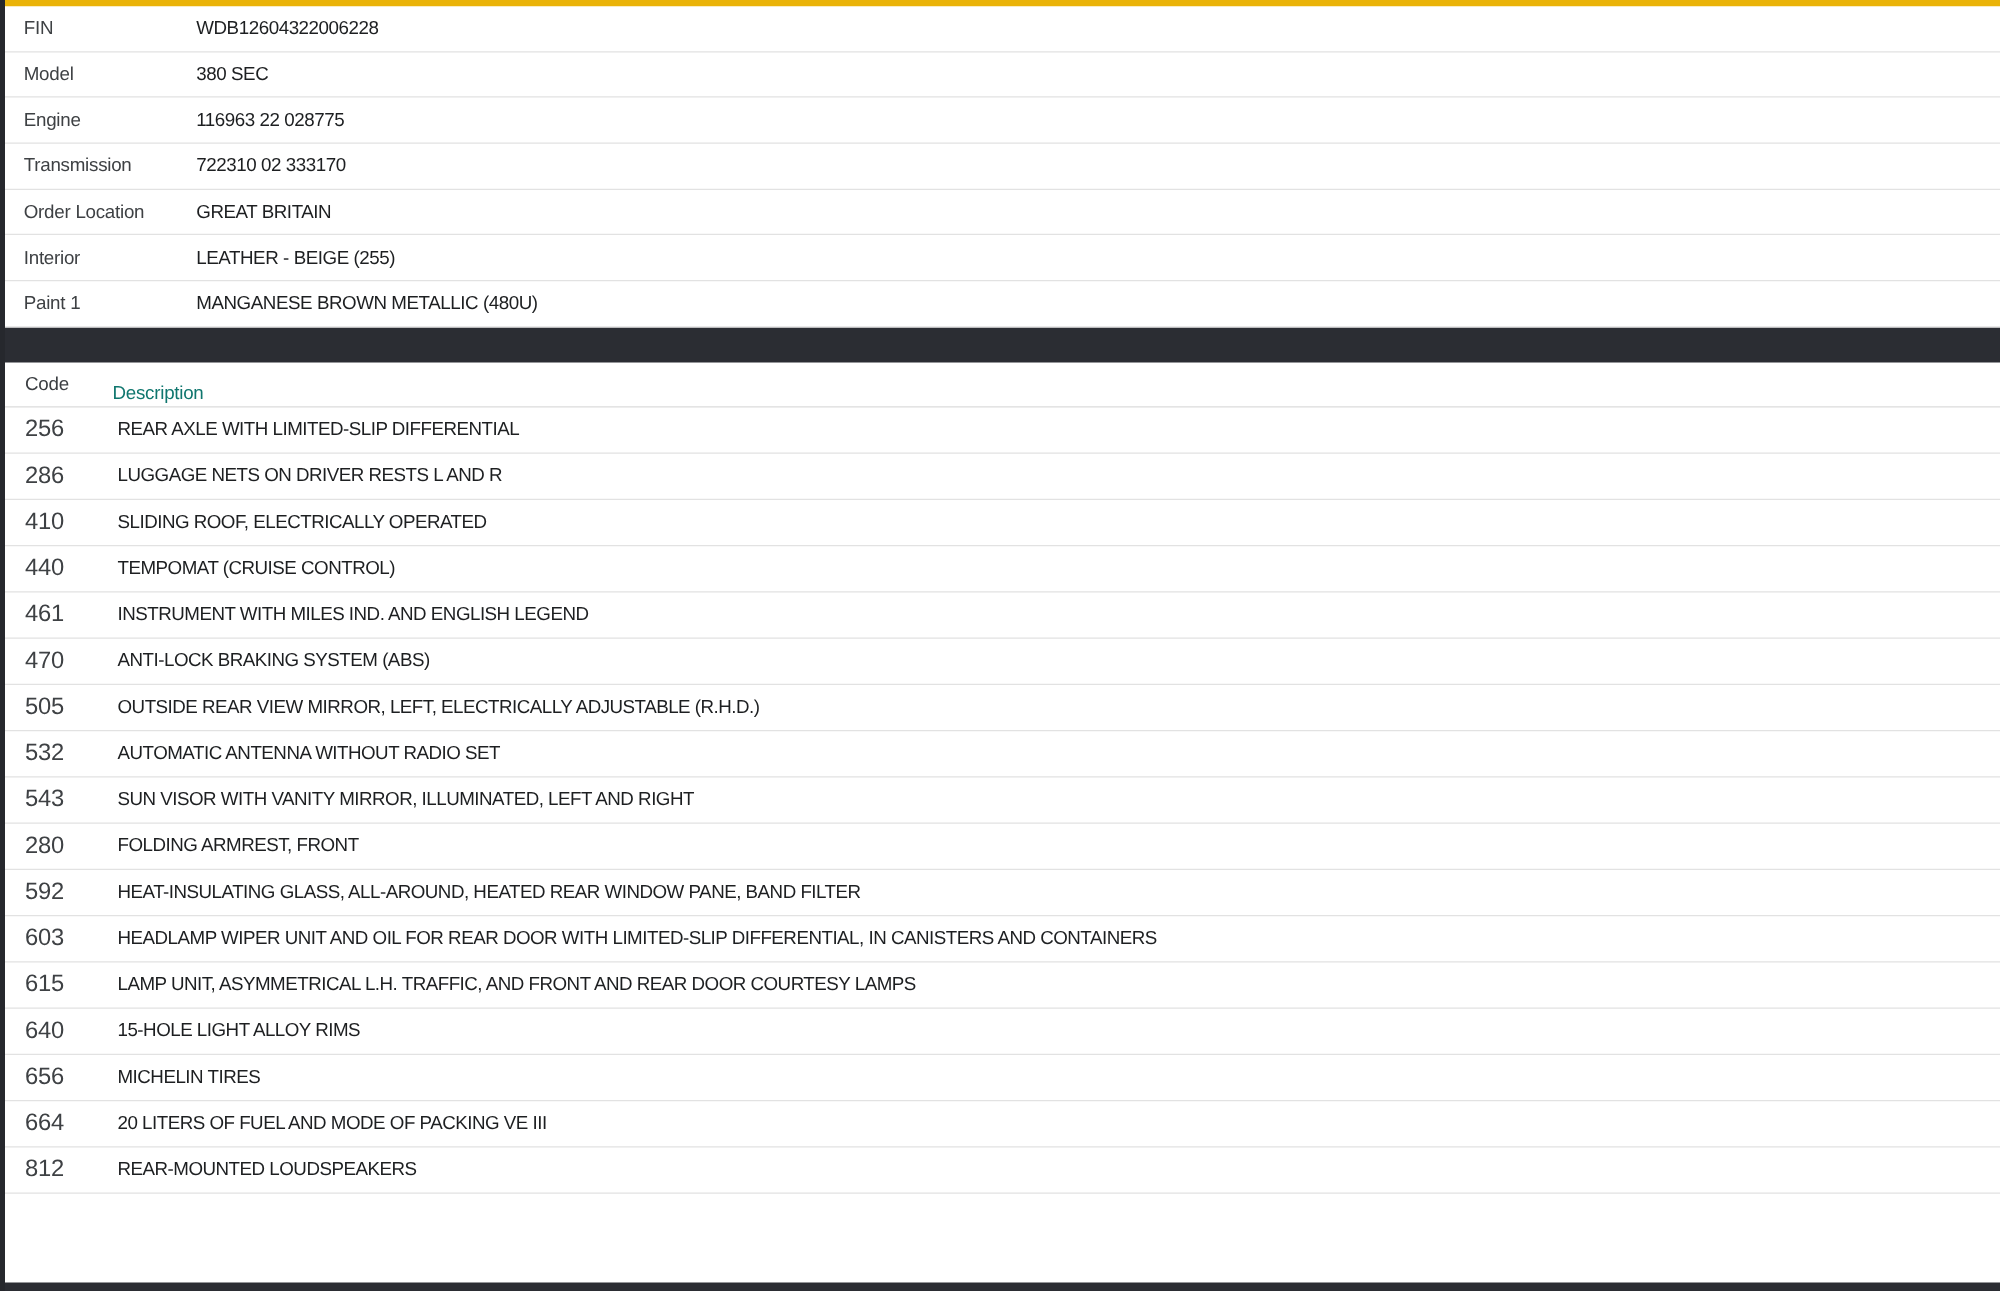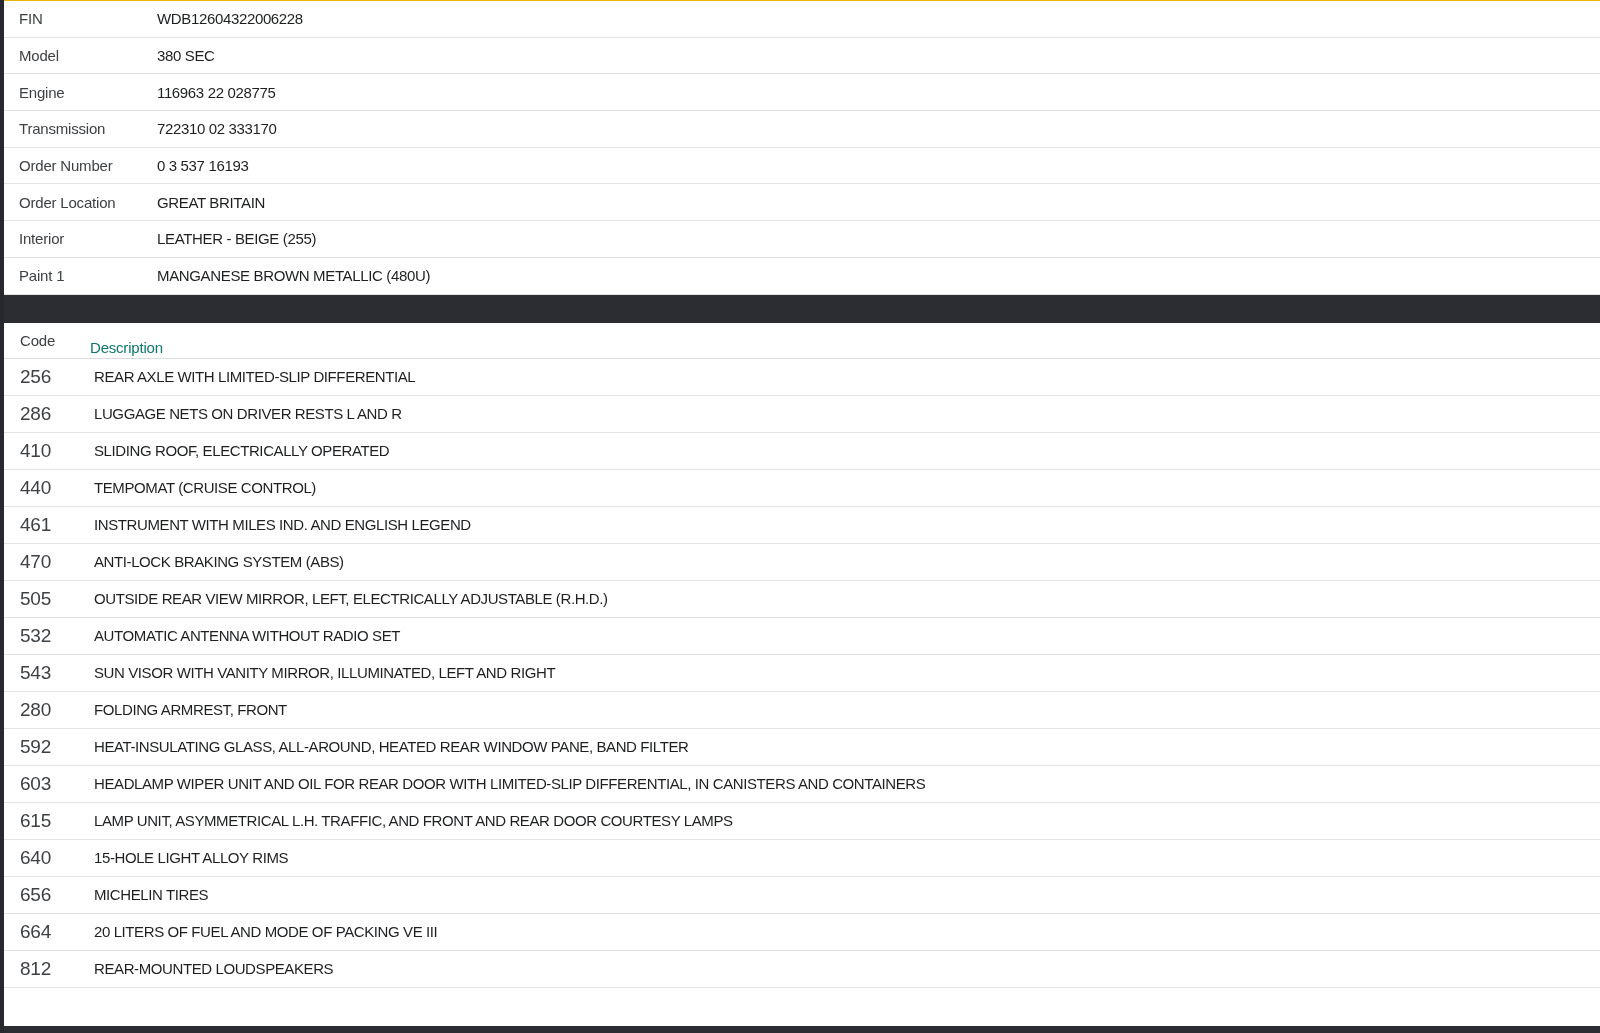--- a/index.html
+++ b/index.html
@@ -24,21 +24,21 @@
   }
   .bottom-band {
     position: absolute;
     left: 0; bottom: 0;
     width: 100%; height: 7px;
     background: #2b2d33;
     z-index: 9;
   }
   
   .spec-table {
-    border-top: 1px solid #eab308;
+    border-top: 5px solid #eab308;
   }
   .spec-row {
     box-sizing: border-box;
     position: relative;
     height: 36.7px;
     border-bottom: 1px solid #e2e2e2;
     display: flex;
     align-items: center;
   }
   .spec-label {
@@ -130,24 +130,20 @@
       <div class="spec-row">
         <span class="spec-label">Engine</span>
         <span class="spec-value">116963 22 028775</span>
       </div>
 
       <div class="spec-row">
         <span class="spec-label">Transmission</span>
         <span class="spec-value">722310 02 333170</span>
       </div>
 
-      <div class="spec-row">
-        <span class="spec-label">Order Number</span>
-        <span class="spec-value">0 3 537 16193</span>
-      </div>
 
       <div class="spec-row">
         <span class="spec-label">Order Location</span>
         <span class="spec-value">GREAT BRITAIN</span>
       </div>
 
       <div class="spec-row">
         <span class="spec-label">Interior</span>
         <span class="spec-value">LEATHER - BEIGE (255)</span>
       </div>

